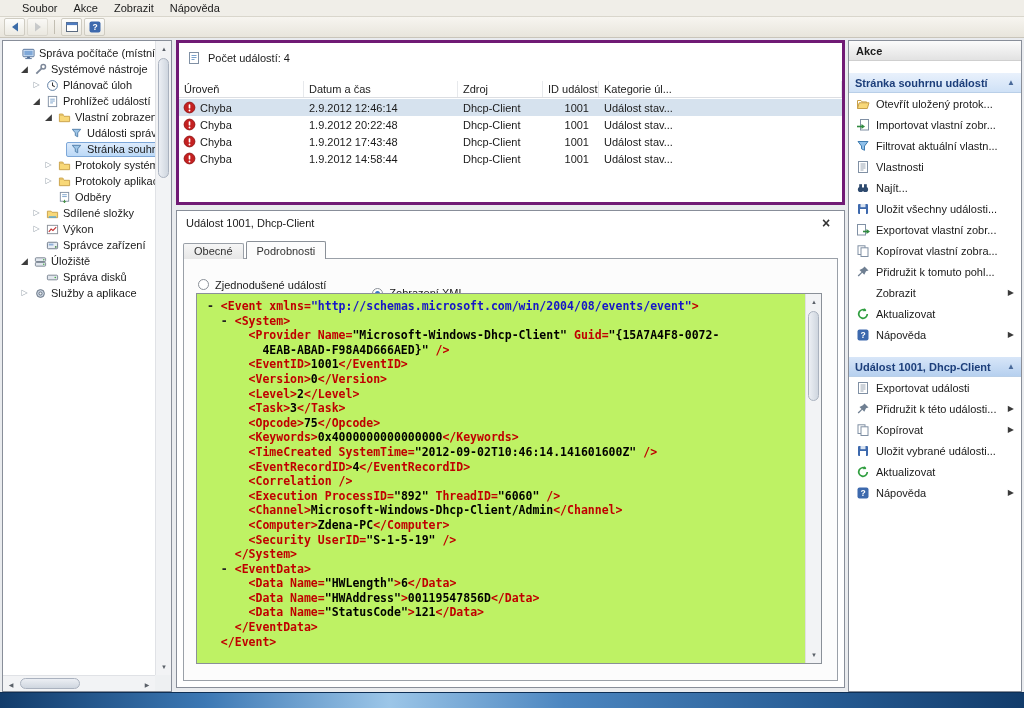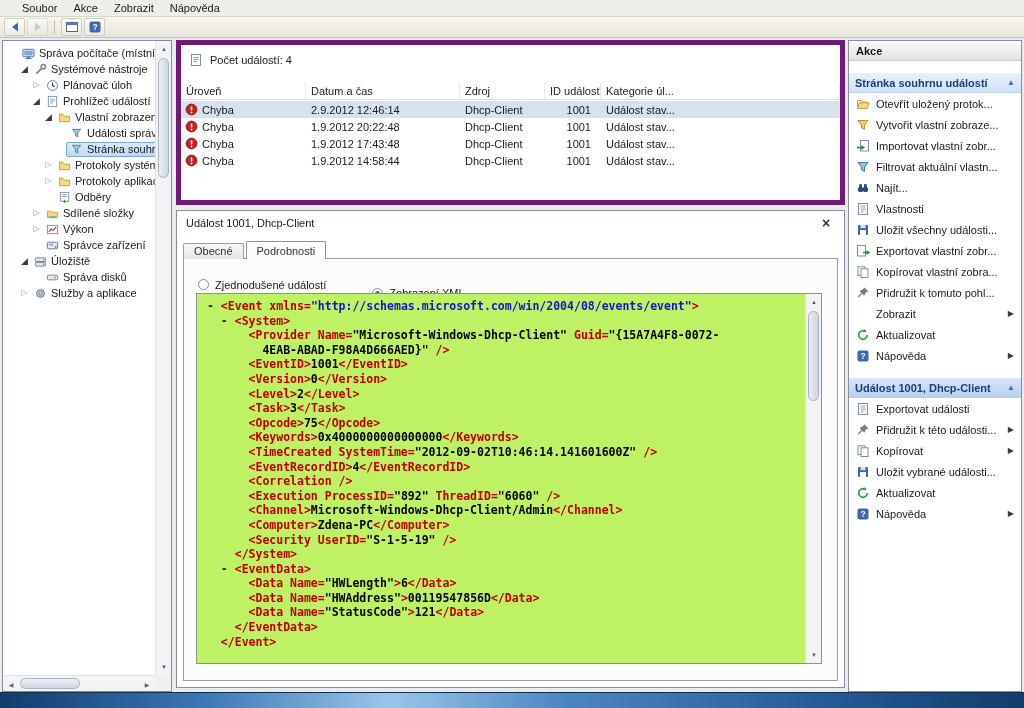--- a/index.html
+++ b/index.html
@@ -39,21 +39,21 @@
   .sbH { position:absolute; left:0; bottom:0; right:16px; height:16px; background:#f2f3f5; border-top:1px solid #e0e2e6; }
   .sbCorner { position:absolute; right:0; bottom:0; width:16px; height:16px; background:#eef0f2; }
   .sbBtn { position:absolute; width:16px; height:16px; font-size:6px; color:#5a6068;
     display:flex; align-items:center; justify-content:center; }
   .sbThumbV { position:absolute; left:2px; width:11px; border:1px solid #aab2bf; border-radius:6px;
     background:linear-gradient(90deg,#eceff4,#cfd6df); }
   .sbThumbH { position:absolute; top:2px; height:11px; border:1px solid #aab2bf; border-radius:6px;
     background:linear-gradient(#eceff4,#cfd6df); }
   
   .mid-top { position:absolute; left:176px; top:40px; width:669px; height:165px;
-    background:#fff; border:5px solid #701a75; }
+    background:#fff; border:3px solid #701a75; }
   .summary-bar { position:absolute; left:0; top:5px; height:20px; display:flex; align-items:center; gap:7px; padding-left:8px; }
   .et-head { position:absolute; top:38px; left:0; right:0; height:17px; display:flex;
     border-bottom:1px solid #dcdee2; color:#222; }
   .et-hcell { padding:2px 4px 0 5px; border-right:1px solid #e7e9ec; overflow:hidden; white-space:nowrap; }
   .et-rows { position:absolute; top:56px; left:0; right:0; }
   .et-row { height:17px; display:flex; align-items:center; }
   .et-row.selected { background:#d6e2ee; }
   .et-cell { padding:0 4px 0 5px; overflow:hidden; white-space:nowrap; }
   .et-cell.lvl { display:flex; align-items:flex-end; gap:4px; padding-left:4px; }
   .et-cell.num { text-align:right; padding-right:10px; }
@@ -487,62 +487,54 @@
             <svg viewBox="0 0 14 14" width="14" height="14">
               <path d="M1.5 11.5 L3.2 5.8 h9.8 l-1.7 5.7 Z" fill="#f8d878" stroke="#c8a048"></path>
               <path d="M1.5 11.5 V3.5 h3.5 l1 1.4 h4.5 v1" fill="none" stroke="#c8a048"></path>
             </svg>
           </span>
           <span>Otevřít uložený protok...</span>
         </div>
         <div class="action-item">
           <span class="icon13">
             <svg viewBox="0 0 14 14" width="14" height="14">
-              <path d="M2 2.5 h10 L8.5 7 v4.3 l-3-1.5 V7 Z" fill="#f2cf5c" stroke="#b89338"></path>
-            </svg>
-          </span>
-          <span>Vytvořit vlastní zobraze...</span>
-        </div>
-        <div class="action-item">
-          <span class="icon13">
-            <svg viewBox="0 0 14 14" width="14" height="14">
               <rect x="4.5" y="1.5" width="8" height="10.5" fill="#fff" stroke="#8090a4"></rect>
               <path d="M1 8.5 h5" stroke="#2f8a3f" stroke-width="1.6"></path>
               <path d="M5.5 6 L9 8.5 L5.5 11 Z" fill="#2f8a3f"></path>
             </svg>
           </span>
           <span>Importovat vlastní zobr...</span>
         </div>
         <div class="action-item">
           <span class="icon13">
             <svg viewBox="0 0 14 14" width="14" height="14">
               <path d="M2 2.5 h10 L8.5 7 v4.3 l-3-1.5 V7 Z" fill="#8fc0ea" stroke="#3f7cb0"></path>
             </svg>
           </span>
           <span>Filtrovat aktuální vlastn...</span>
+        </div>
+        <div class="action-item">
+          <span class="icon13">
+            <svg viewBox="0 0 14 14" width="14" height="14">
+              <rect x="2.5" y="1.5" width="9" height="11" fill="#fff" stroke="#8090a4"></rect>
+              <path d="M4.5 4h5M4.5 6h5M4.5 8h5M4.5 10h3" stroke="#9aa6b4"></path>
+            </svg>
+          </span>
+          <span>Vlastnosti</span>
         </div>
         <div class="action-item">
           <span class="icon13">
             <svg viewBox="0 0 14 14" width="14" height="14">
               <circle cx="4.6" cy="8.4" r="2.7" fill="#2e4a6e"></circle>
               <circle cx="9.4" cy="8.4" r="2.7" fill="#2e4a6e"></circle>
               <rect x="3.2" y="3.2" width="2.8" height="3.2" fill="#2e4a6e"></rect>
               <rect x="8" y="3.2" width="2.8" height="3.2" fill="#2e4a6e"></rect>
             </svg>
           </span>
           <span>Najít...</span>
-        </div>
-        <div class="action-item">
-          <span class="icon13">
-            <svg viewBox="0 0 14 14" width="14" height="14">
-              <rect x="2.5" y="1.5" width="9" height="11" fill="#fff" stroke="#8090a4"></rect>
-              <path d="M4.5 4h5M4.5 6h5M4.5 8h5M4.5 10h3" stroke="#9aa6b4"></path>
-            </svg>
-          </span>
-          <span>Vlastnosti</span>
         </div>
         <div class="action-item">
           <span class="icon13">
             <svg viewBox="0 0 14 14" width="14" height="14">
               <rect x="2" y="2" width="10" height="10" rx="1" fill="#3d69ad"></rect>
               <rect x="4.5" y="2" width="5" height="3.2" fill="#d9e4f2"></rect>
               <rect x="4" y="7" width="6" height="5" fill="#fff"></rect>
             </svg>
           </span>
           <span>Uložit všechny události...</span>

